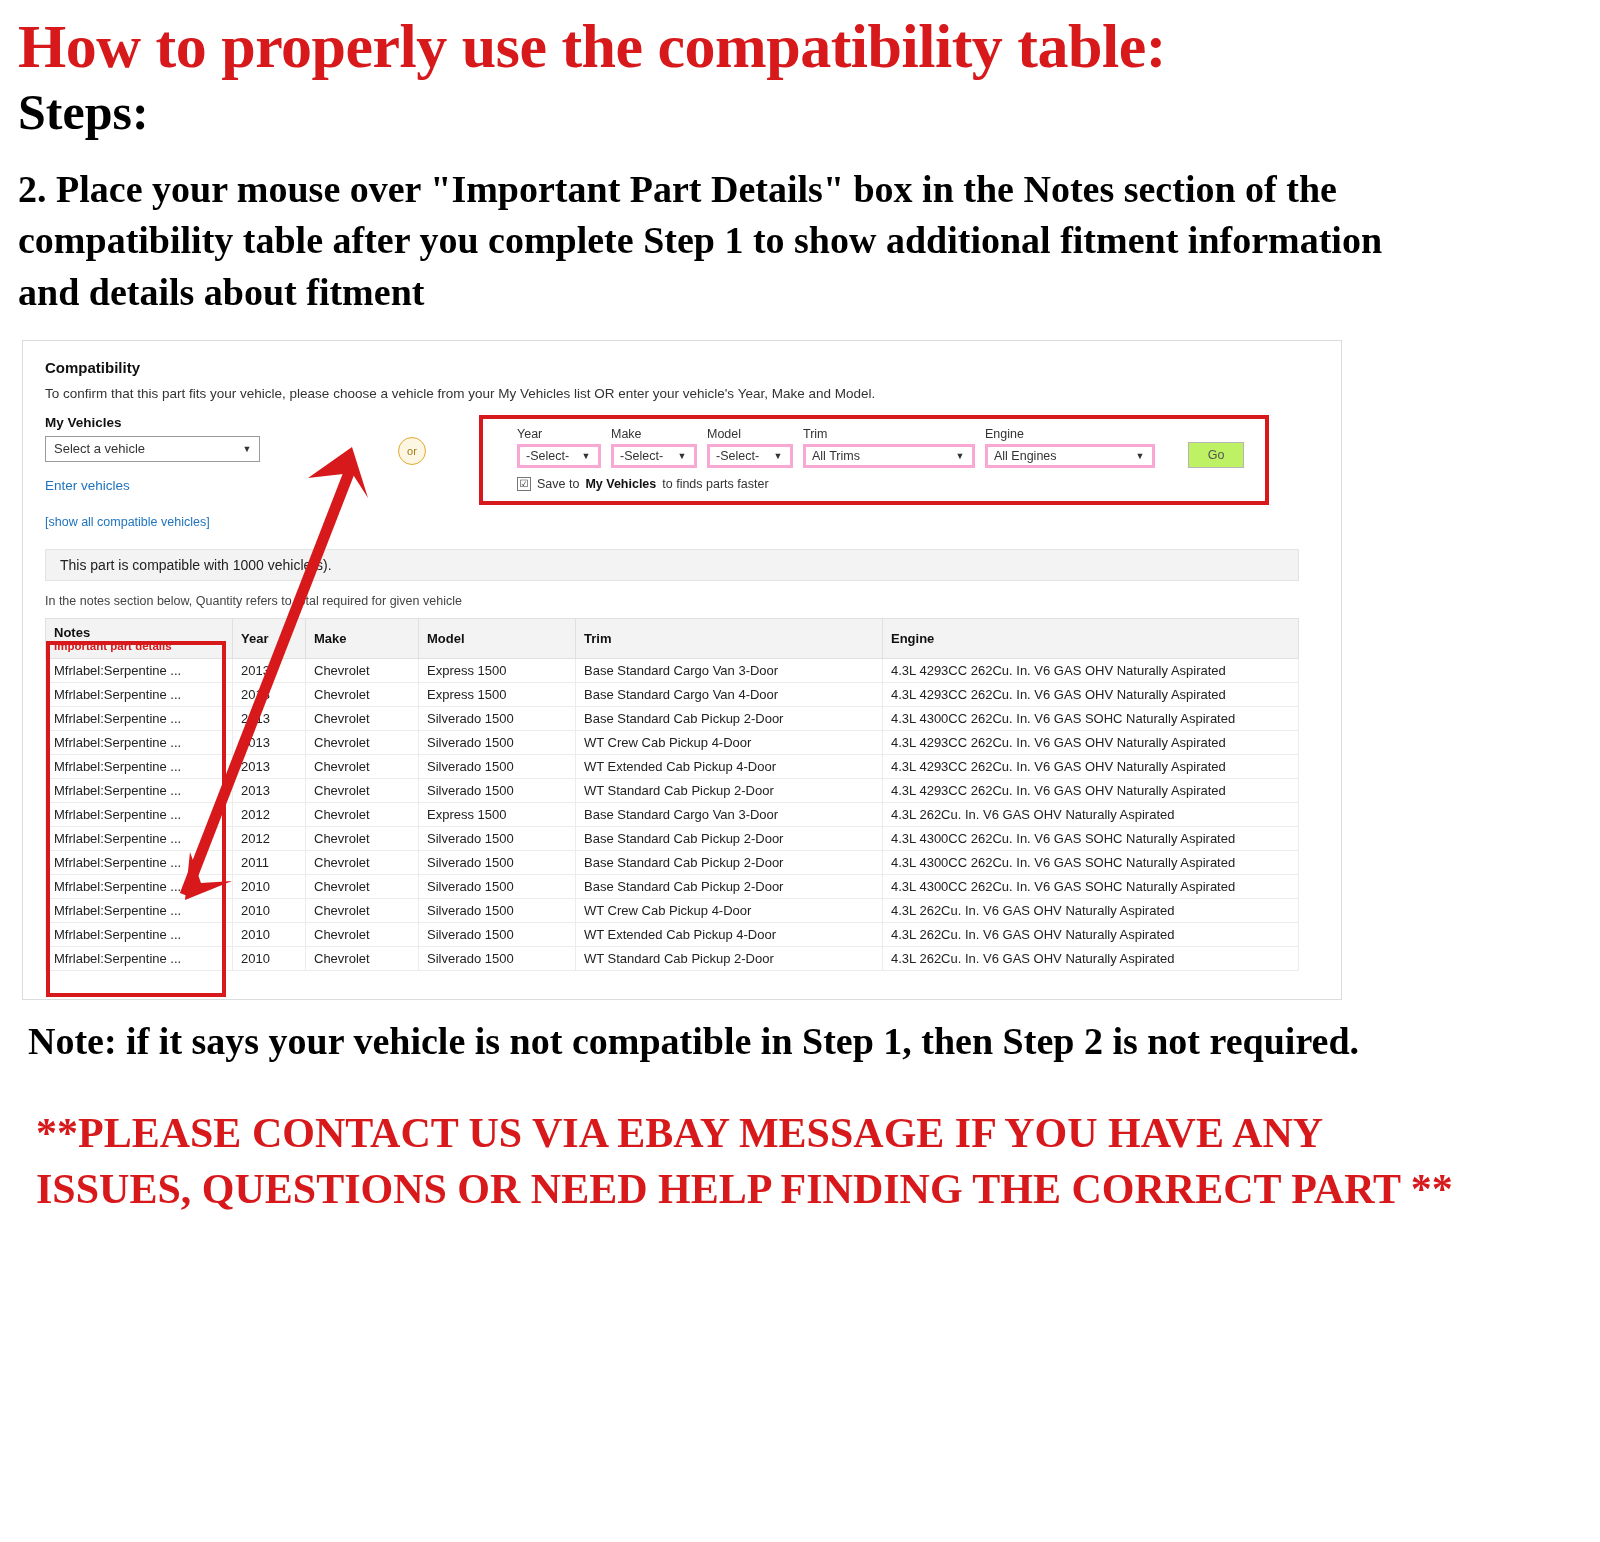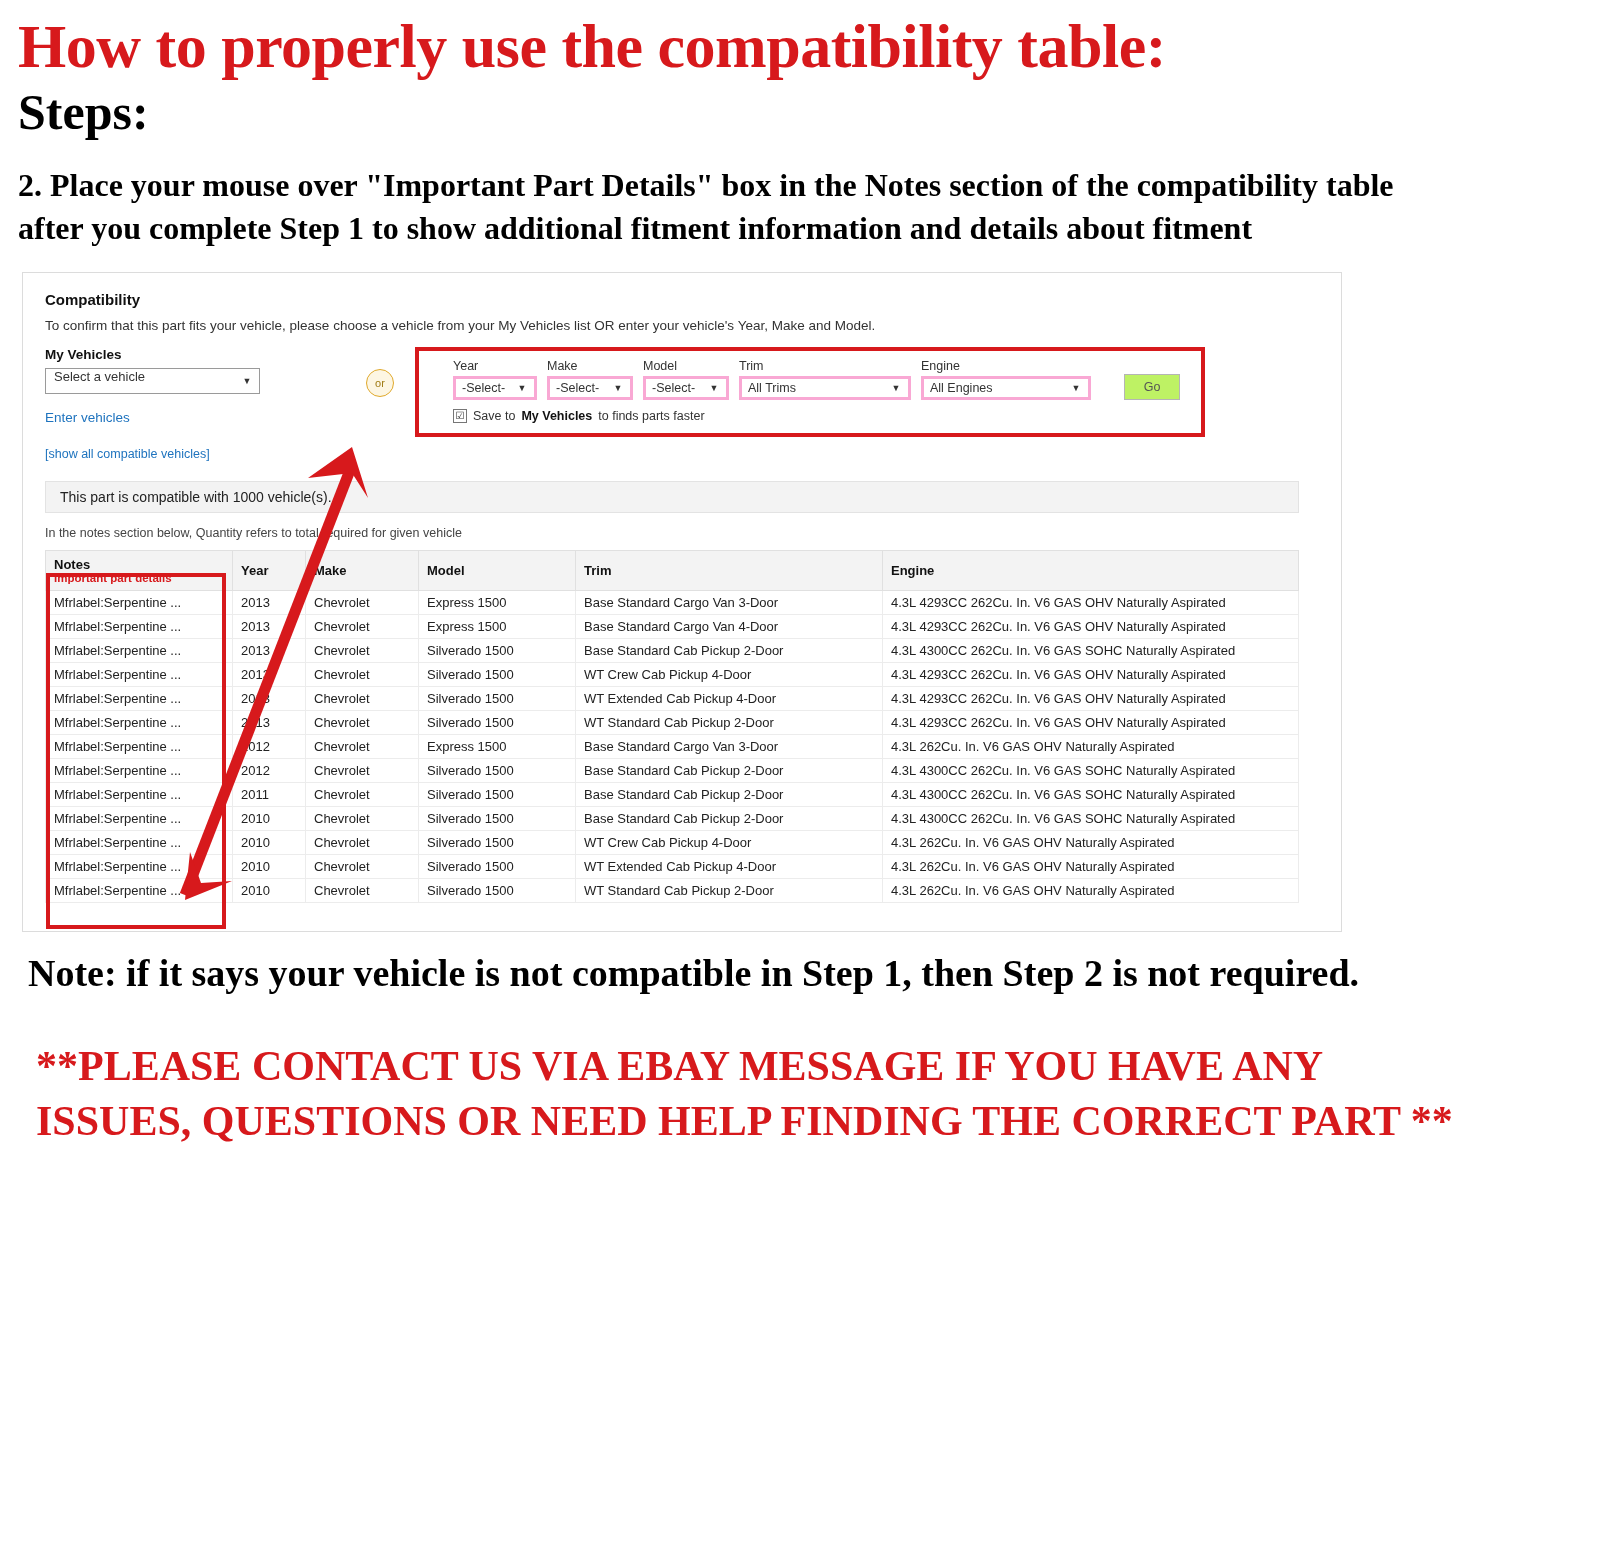--- a/index.html
+++ b/index.html
@@ -43,21 +43,21 @@
     font-family: "Liberation Serif", serif;
     font-weight: bold;
     font-size: 38px;
     line-height: 1.25;
     padding: 10px 18px 0 18px;
     color: #000;
   }
   .step-para {
     font-family: "Liberation Serif", serif;
     font-weight: bold;
-    font-size: 32px;
+    font-size: 38px;
     line-height: 1.35;
     padding: 24px 150px 0 18px;
     color: #000;
   }
 
   
   .panel {
     position: relative;
     margin: 22px 0 0 22px;
     width: 1320px;
@@ -77,37 +77,39 @@
     margin-bottom: 10px;
   }
   .panel-sub {
     font-size: 13.5px;
     color: #333;
     margin-bottom: 14px;
   }
   .selector-row {
     display: flex;
     align-items: flex-start;
+    gap: 32px;
   }
   .my-vehicles {
     width: 300px;
     flex: 0 0 300px;
   }
   .my-vehicles-label {
     font-weight: bold;
     font-size: 13.5px;
     color: #111;
     margin-bottom: 6px;
   }
   .select-box {
     width: 215px;
     height: 26px;
     border: 1px solid #9a9a9a;
     background: #fff;
     display: flex;
+    align-items: center;
     justify-content: space-between;
     padding: 0 0 0 8px;
     box-sizing: border-box;
     font-size: 13px;
     color: #333;
   }
   .select-arrow {
     width: 24px;
     height: 24px;
     display: flex;

